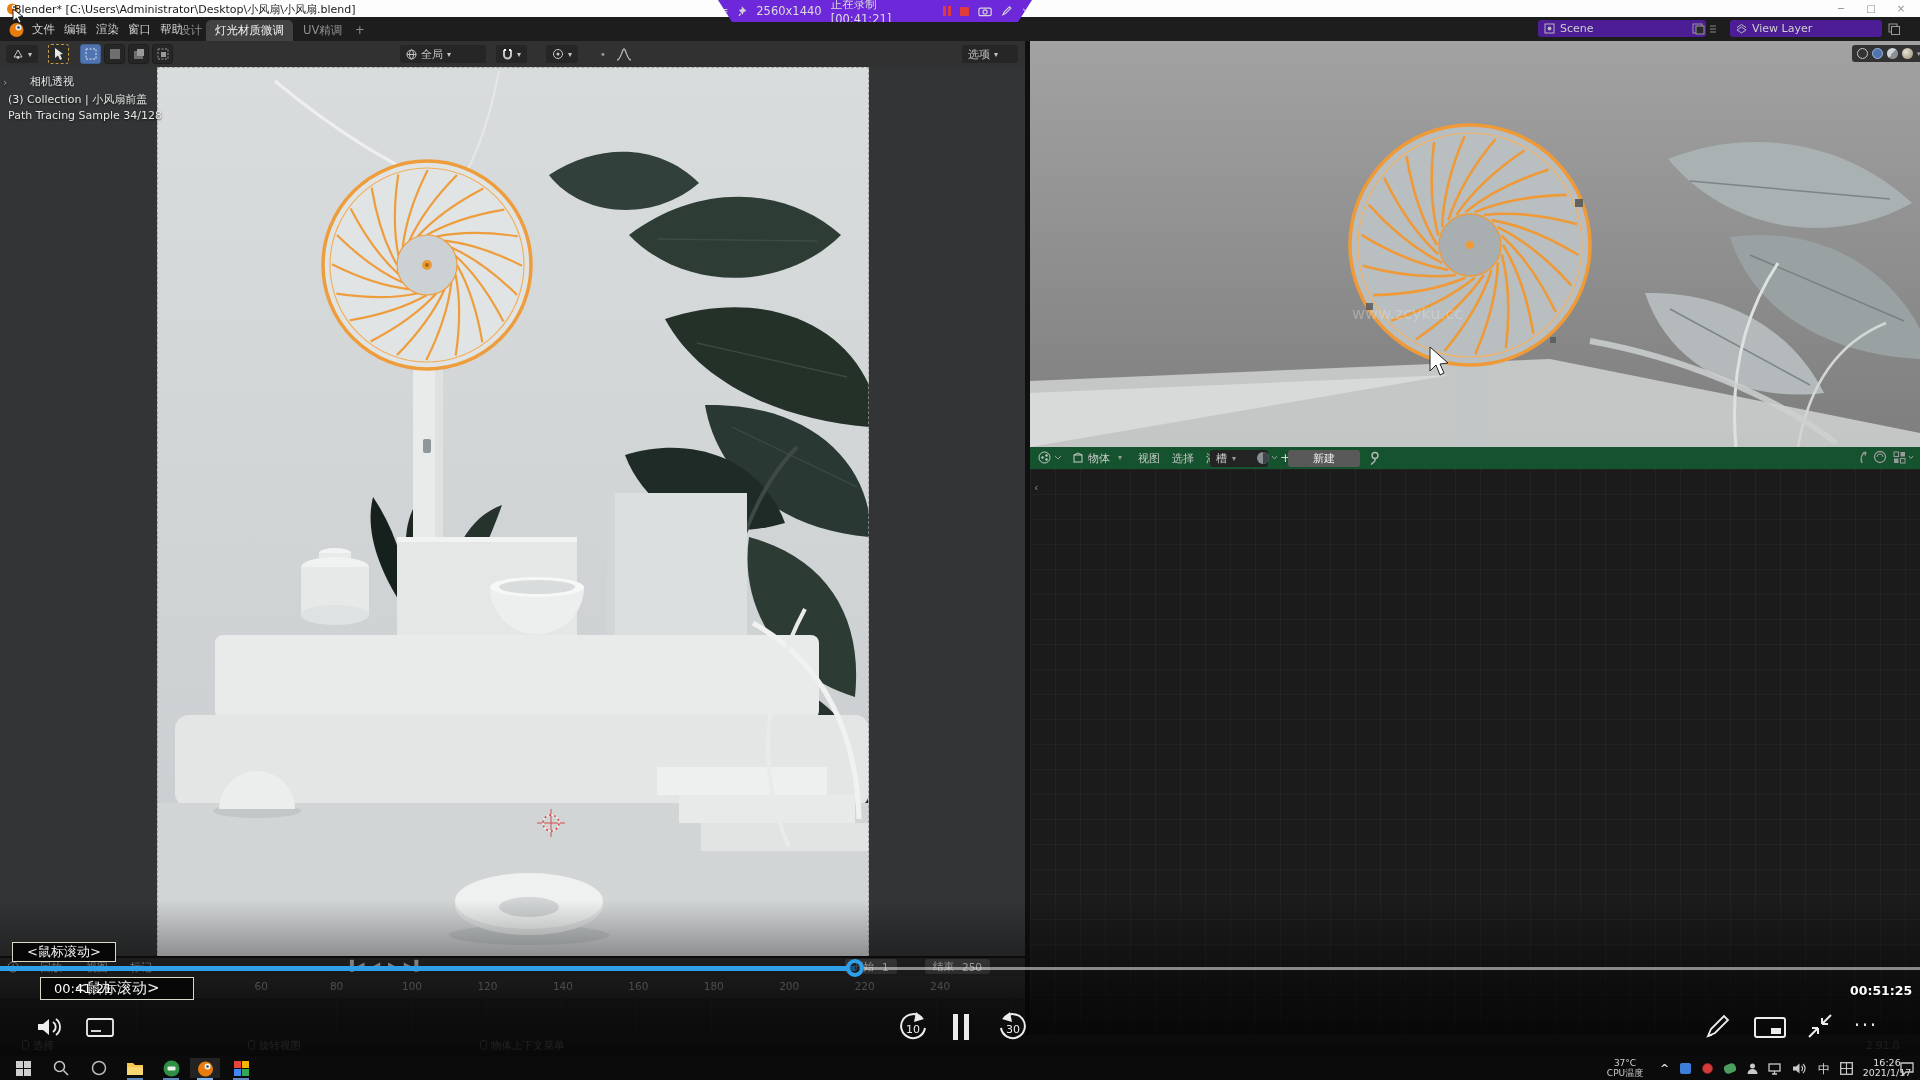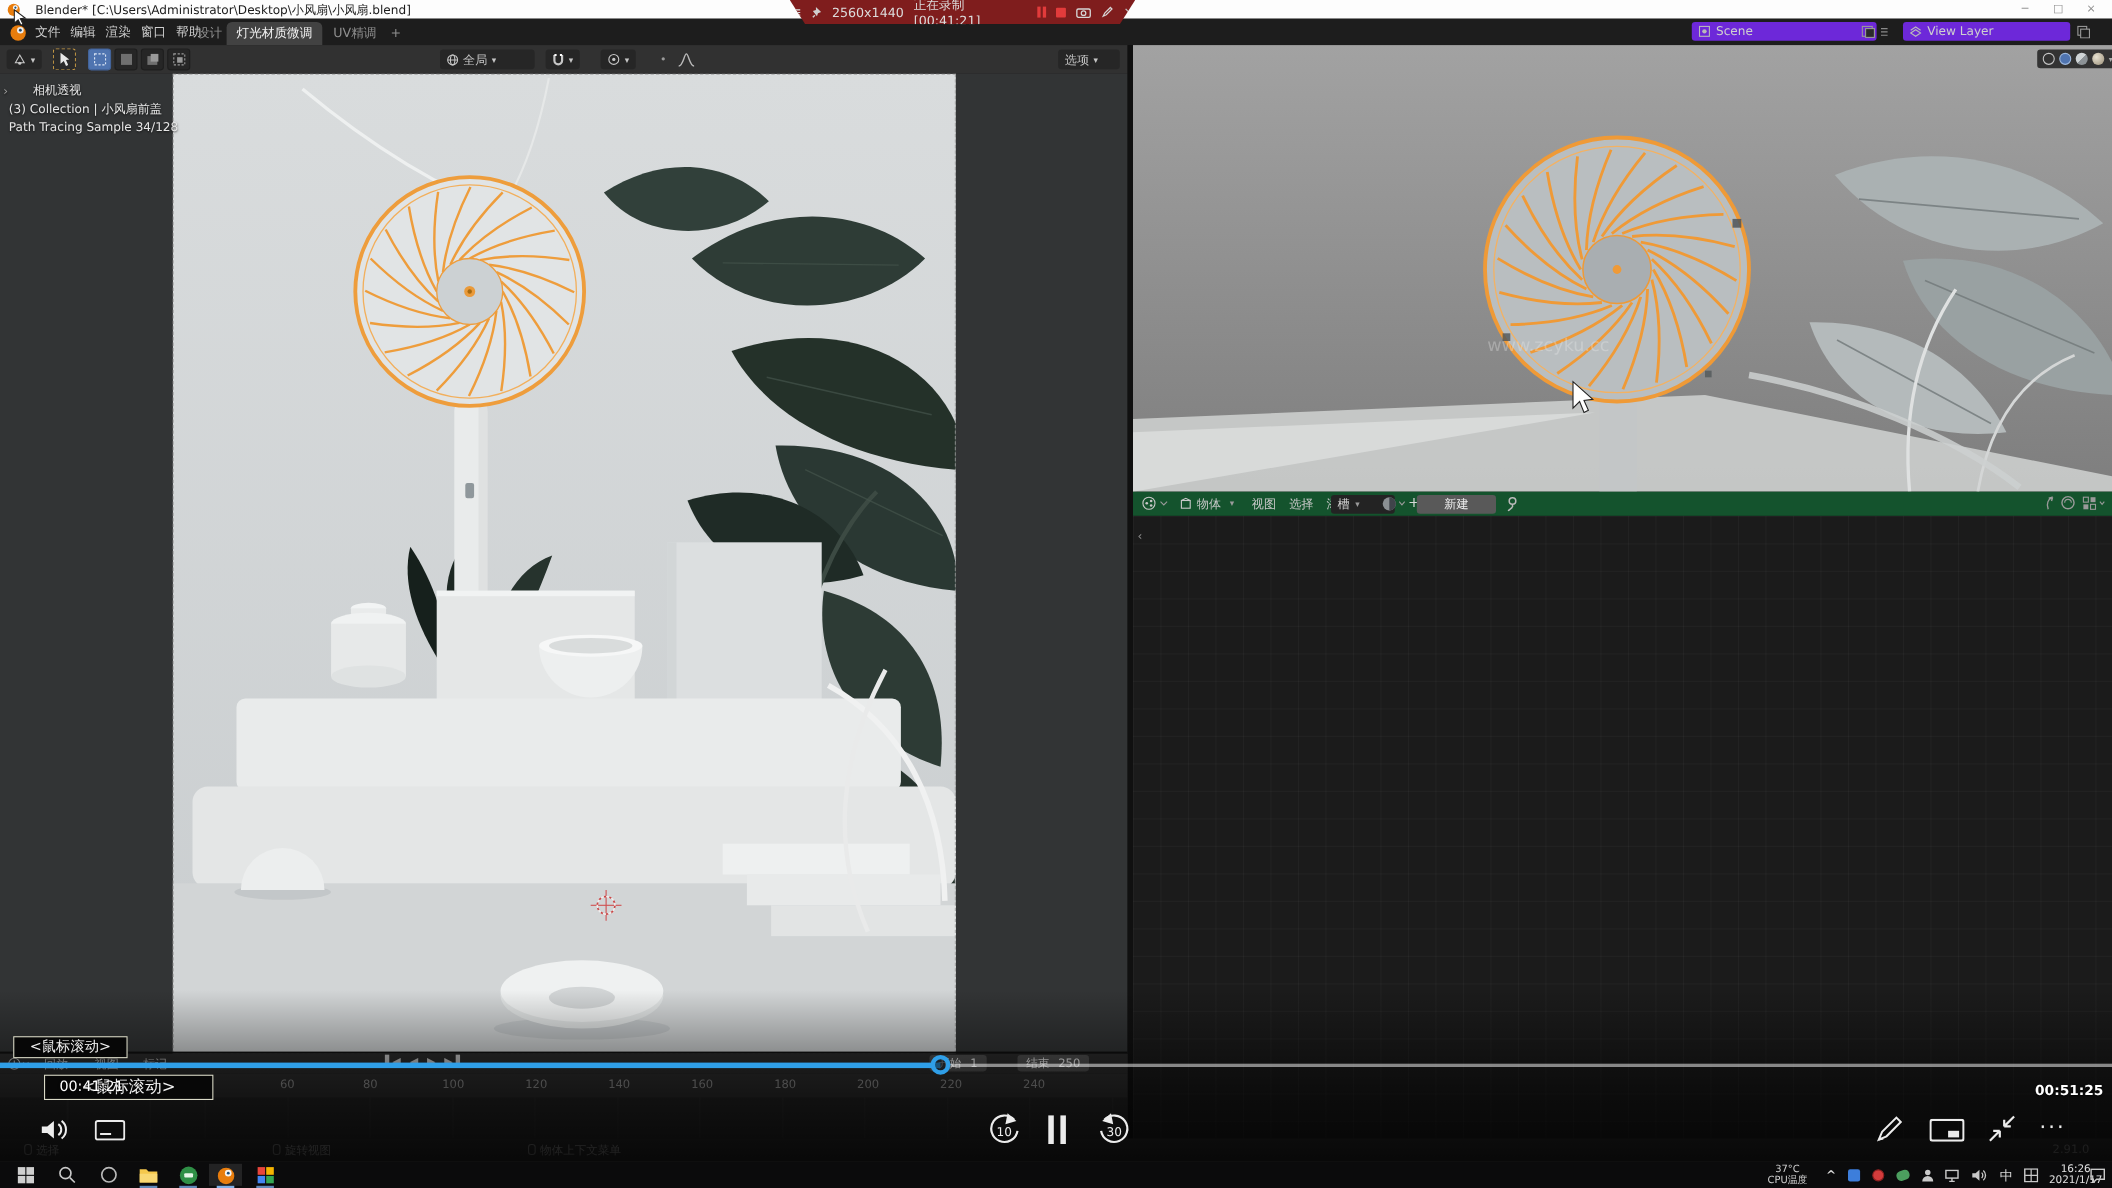--- a/index.html
+++ b/index.html
@@ -3,29 +3,29 @@
 <meta charset="utf-8">
 <style>
   *{margin:0;padding:0;box-sizing:border-box}
   html,body{width:1920px;height:1080px;overflow:hidden;background:#000;
     font-family:"DejaVu Sans","Liberation Sans",sans-serif;}
   .ab{position:absolute}
   .stage{position:relative;width:1920px;height:1080px;background:#1d1d1d}
 
   
   .titlebar{left:0;top:0;width:1920px;height:17px;background:#fdfdfd;color:#1b1b1b;font-size:11px}
-  .titlebar .txt{left:32px;top:2px;white-space:nowrap}
+  .titlebar .txt{left:14px;top:2px;white-space:nowrap}
   .winctl{top:1px;width:26px;height:15px;text-align:center;color:#8d8d8d;font-size:10px;line-height:15px}
 
   
   .topbar{left:0;top:17px;width:1920px;height:24px;background:#1d1d1d;color:#cfcfcf;font-size:11.5px}
   .menuitem{top:5px;cursor:default}
   .tab{top:3px;height:21px;line-height:21px;padding:0 9px;color:#8f8f8f;border-radius:5px 5px 0 0;font-size:11.5px}
   .tab.active{background:#424242;color:#f1f1f1}
-  .fieldbox{background:#6d28d9;border-radius:3px;height:17px;top:3px;display:flex;align-items:center;gap:5px;padding:0 6px;color:#cfcfcf}
+  .fieldbox{background:#4c1d95;border-radius:3px;height:17px;top:3px;display:flex;align-items:center;gap:5px;padding:0 6px;color:#cfcfcf}
 
   
   .toolbar{left:0;top:41px;width:1025px;height:26px;background:#313131}
   .toolbtn{top:3px;width:21px;height:20px;background:#262626;border-radius:3px;border:1px solid #1e1e1e}
   .toolbtn.blue{background:#4f74b0;border-color:#42639a}
   .toolbtn.dashed{background:#2a2a2a;border:1px dashed #c79a45}
   .minifield{background:#262626;border-radius:3px;height:18px;top:4px;display:flex;align-items:center;gap:4px;padding:0 6px;color:#c6c6c6;font-size:11px}
 
   
   .vp-left{left:0;top:67px;width:1025px;height:891px;background:#323435}
@@ -75,21 +75,21 @@
   
   .botgrad{left:0;top:900px;width:1920px;height:156px;background:linear-gradient(180deg,rgba(0,0,0,0) 0%,rgba(0,0,0,.55) 60%,rgba(0,0,0,.8) 100%);pointer-events:none;z-index:10}
   .prog-fill{left:0;top:966px;width:855px;height:5px;background:#2f9fe8;z-index:12}
   .prog-rest{left:864px;top:967px;width:1056px;height:3px;background:rgba(255,255,255,.5);z-index:12}
   .knob{left:846px;top:959px;width:18px;height:18px;border-radius:50%;border:4px solid #2f9fe8;background:rgba(10,20,30,.55);z-index:13}
   .ptime{color:#fff;font-size:13px;font-weight:normal;z-index:15;text-shadow:0 1px 2px #000}
   .pctl{z-index:15;color:#ececec}
   .keybox{background:#070707;border:1px solid #d9d9c6;color:#f2f2f2;text-align:center;z-index:14;white-space:nowrap}
 
   
-  .recbar{left:718px;top:0;width:314px;height:22px;background:#7f1d1d;z-index:30;
+  .recbar{left:718px;top:0;width:314px;height:22px;background:#6d28d9;z-index:30;
     clip-path:polygon(0 0,100% 0,calc(100% - 14px) 100%,14px 100%);
     display:flex;align-items:center;justify-content:center;gap:9px;color:#dcdcdc;font-size:11.5px}
   .redbars{display:flex;gap:2px}.redbars i{width:3px;height:10px;background:#e23b3b;display:block}
   .redsq{width:9px;height:9px;background:#e23b3b;border-radius:1px}
   svg{display:block}
   text{font-family:"DejaVu Sans","Liberation Sans",sans-serif}
 </style>
 </head>
 <body>
 

